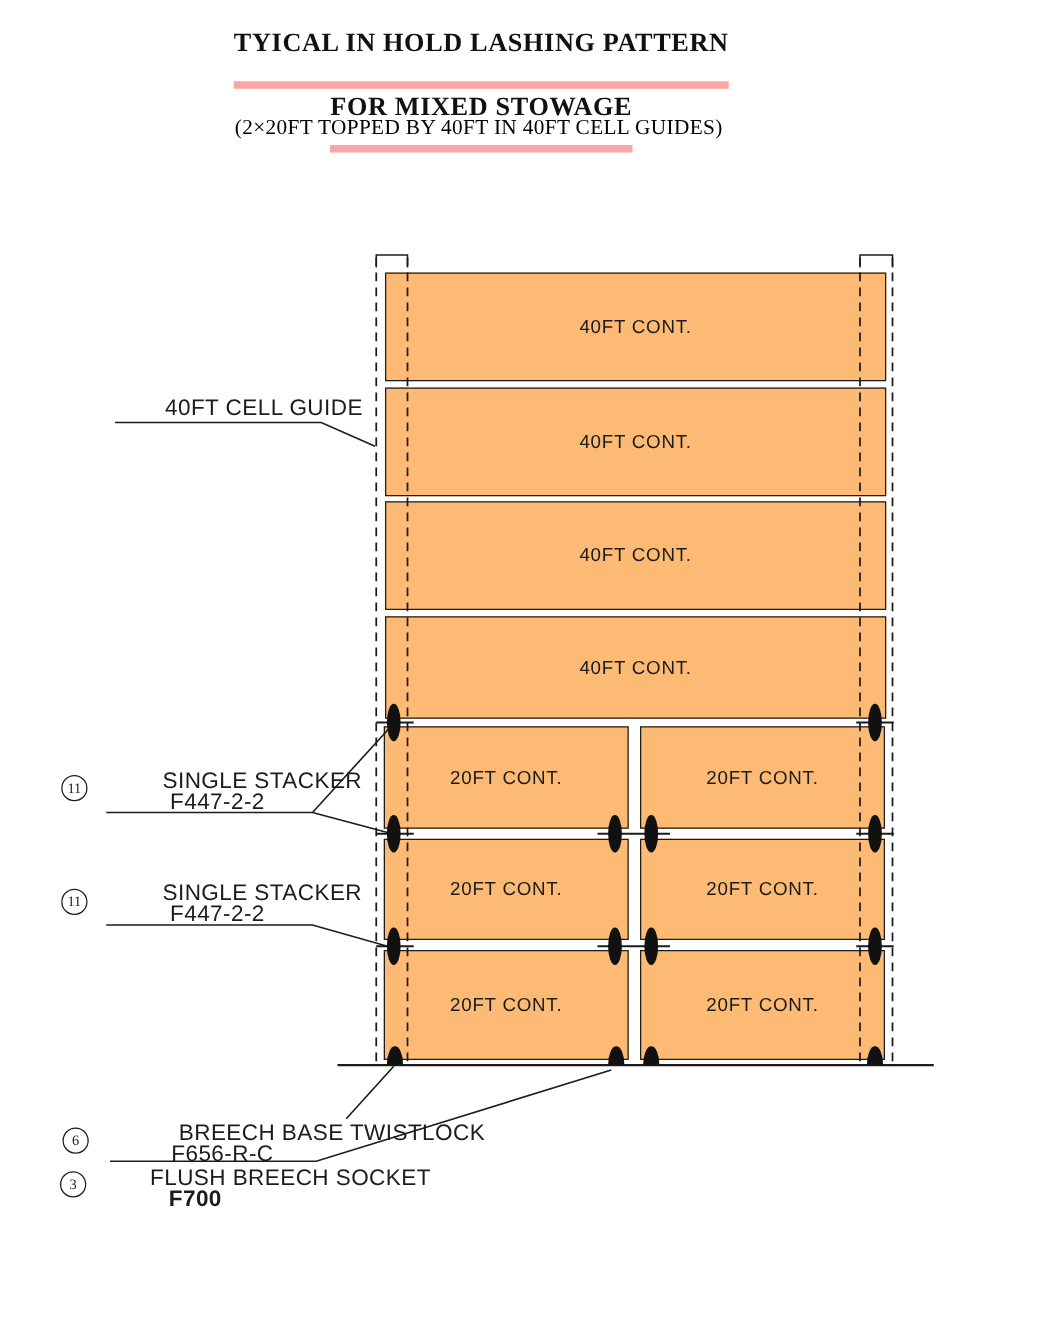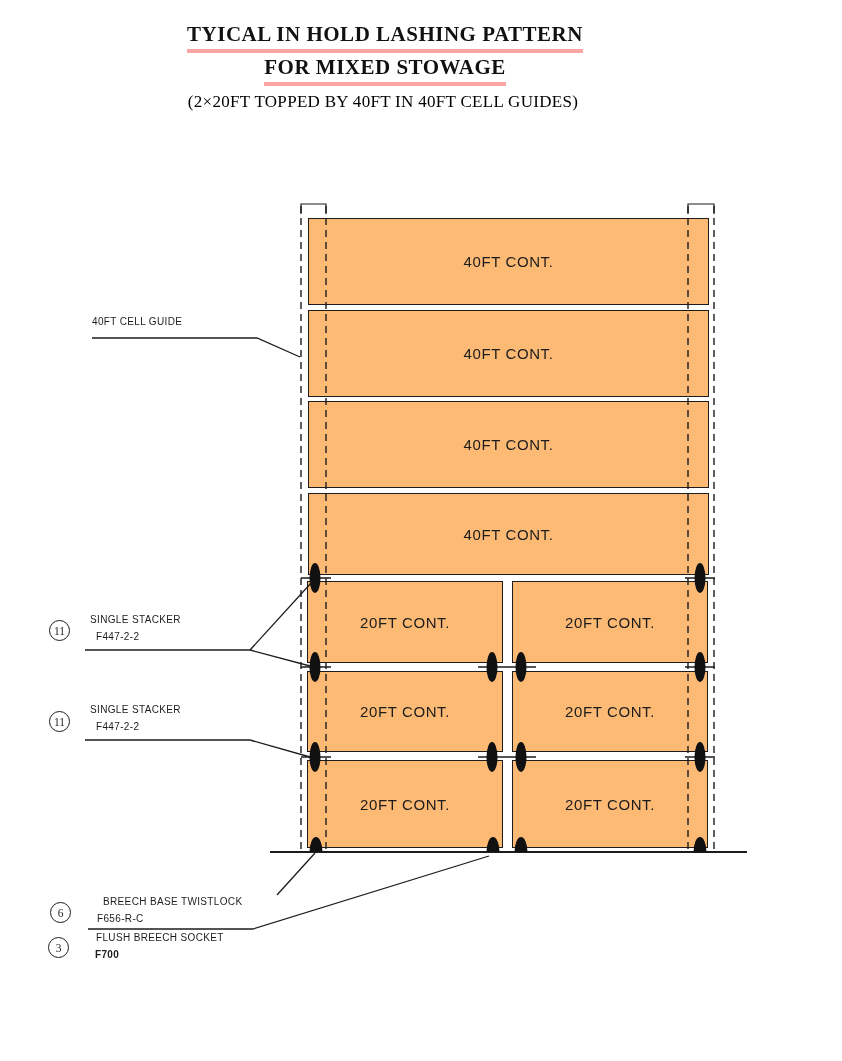--- a/index.html
+++ b/index.html
@@ -6,36 +6,36 @@
   .page {
     position:relative; width:842px; height:1061px; background:#ffffff;
     font-family:"Liberation Sans", sans-serif; color:#1c1c1c; overflow:hidden;
   }
   
   .title-block {
     position:absolute; left:0; top:20px; width:770px; text-align:center;
     font-family:"Liberation Serif", serif; font-weight:bold; font-size:21px;
     letter-spacing:0.5px; line-height:28px; color:#111;
   }
-  .title-block .tline { display:inline-block; border-bottom:4px solid #fca5a5; padding-bottom:1px; }
+  .title-block .tline { display:inline-block; border-bottom:6px solid #fca5a5; padding-bottom:17px; }
   .subtitle {
     position:absolute; left:0; top:92px; width:766px; text-align:center;
     font-family:"Liberation Serif", serif; font-size:17px; letter-spacing:0.3px; color:#000000;
   }
   
   .box {
     position:absolute; box-sizing:border-box; border:1.6px solid #1c1c1c;
     background:#fdba74; display:flex; align-items:center; justify-content:center;
   }
   .box .clabel { font-size:15px; letter-spacing:0.6px; color:#1c1c1c; }
   .c40 { left:308px; width:401px; }
   .c20L { left:307px; width:196px; }
   .c20R { left:512px; width:196px; }
   
-  .ann { position:absolute; font-size:10px; letter-spacing:0.35px; white-space:nowrap; color:#1c1c1c; }
+  .ann { position:absolute; font-size:18px; letter-spacing:0.35px; white-space:nowrap; color:#1c1c1c;margin-left:40px; }
   .badge {
     position:absolute; width:21px; height:21px; border:1.4px solid #1c1c1c; border-radius:50%;
     box-sizing:border-box; display:flex; align-items:center; justify-content:center;
     font-family:"Liberation Serif", serif; font-size:11.5px; color:#1c1c1c; background:#fff;
   }
   svg.overlay { position:absolute; left:0; top:0; pointer-events:none; }
 </style>
 </head>
 <body>
 
@@ -126,16 +126,16 @@
 
   <div class="badge" style="left:49px; top:711px;">11</div>
   <div class="ann" style="left:90px; top:704px;">SINGLE STACKER</div>
   <div class="ann" style="left:96px; top:721px;">F447-2-2</div>
 
   <div class="badge" style="left:50px; top:902px;">6</div>
   <div class="ann" style="left:103px; top:896px;">BREECH BASE TWISTLOCK</div>
   <div class="ann" style="left:97px; top:913px;">F656-R-C</div>
 
   <div class="badge" style="left:48px; top:937px;">3</div>
-  <div class="ann" style="left:96px; top:932px;">FLUSH BREECH SOCKET</div>
+  <div class="ann" style="left:80px; top:932px;">FLUSH BREECH SOCKET</div>
   <div class="ann" style="left:95px; top:949px;font-weight:bold;">F700</div>
 
 </div>
 
 </body></html>

